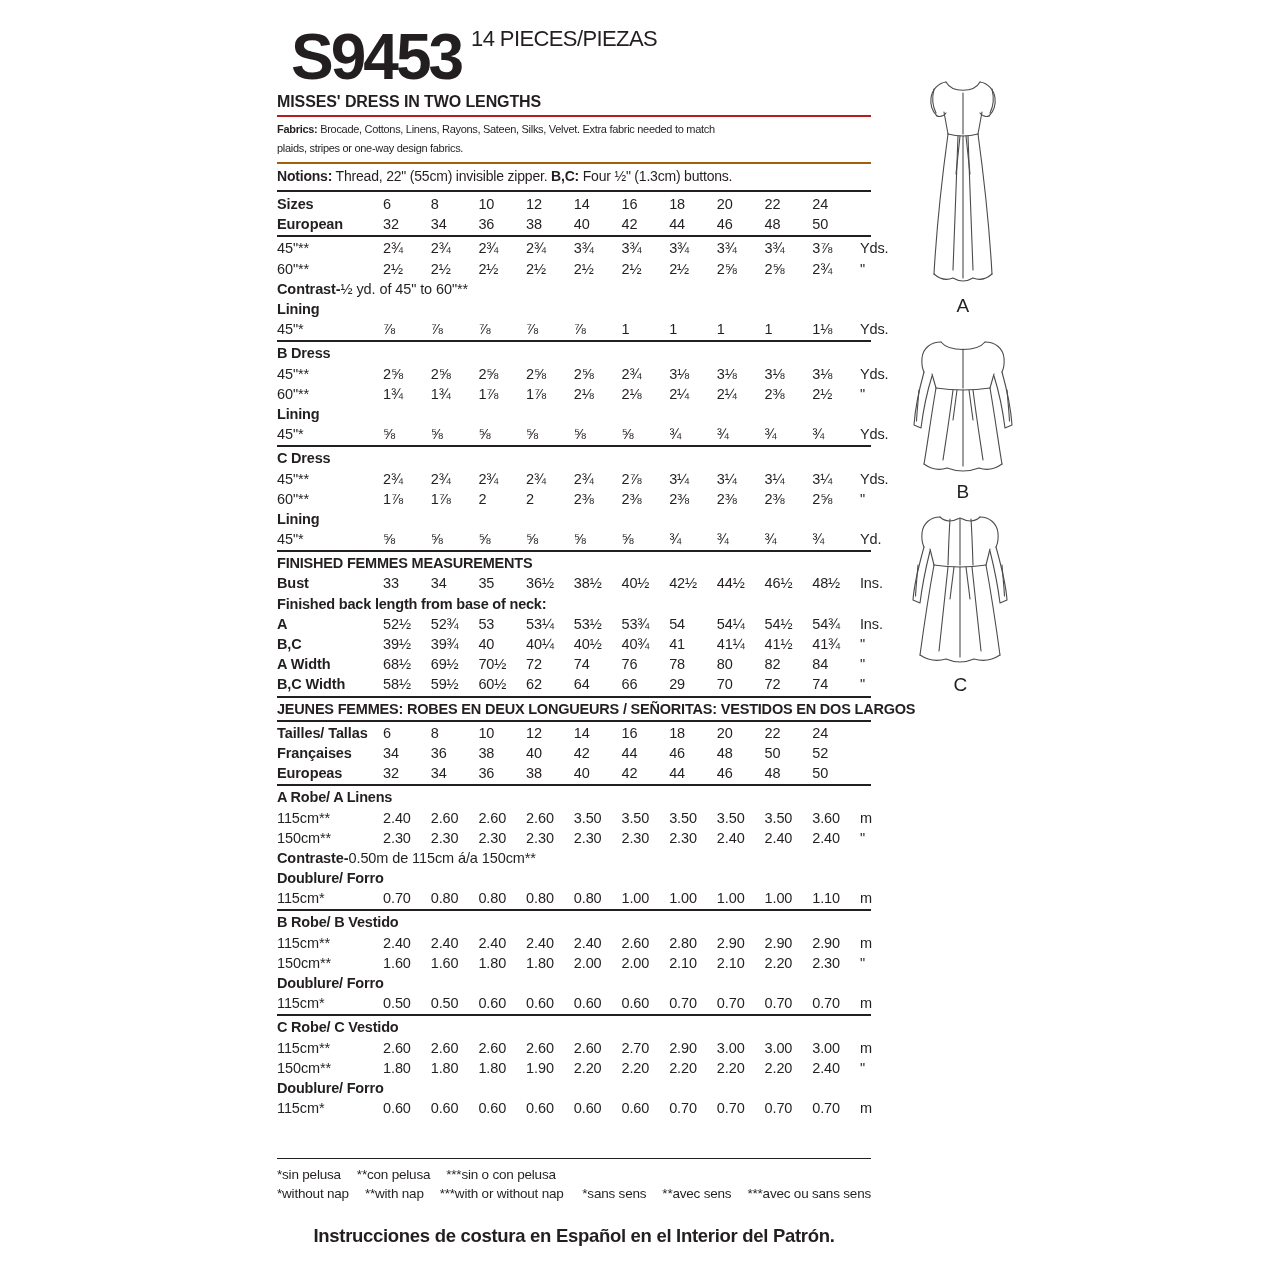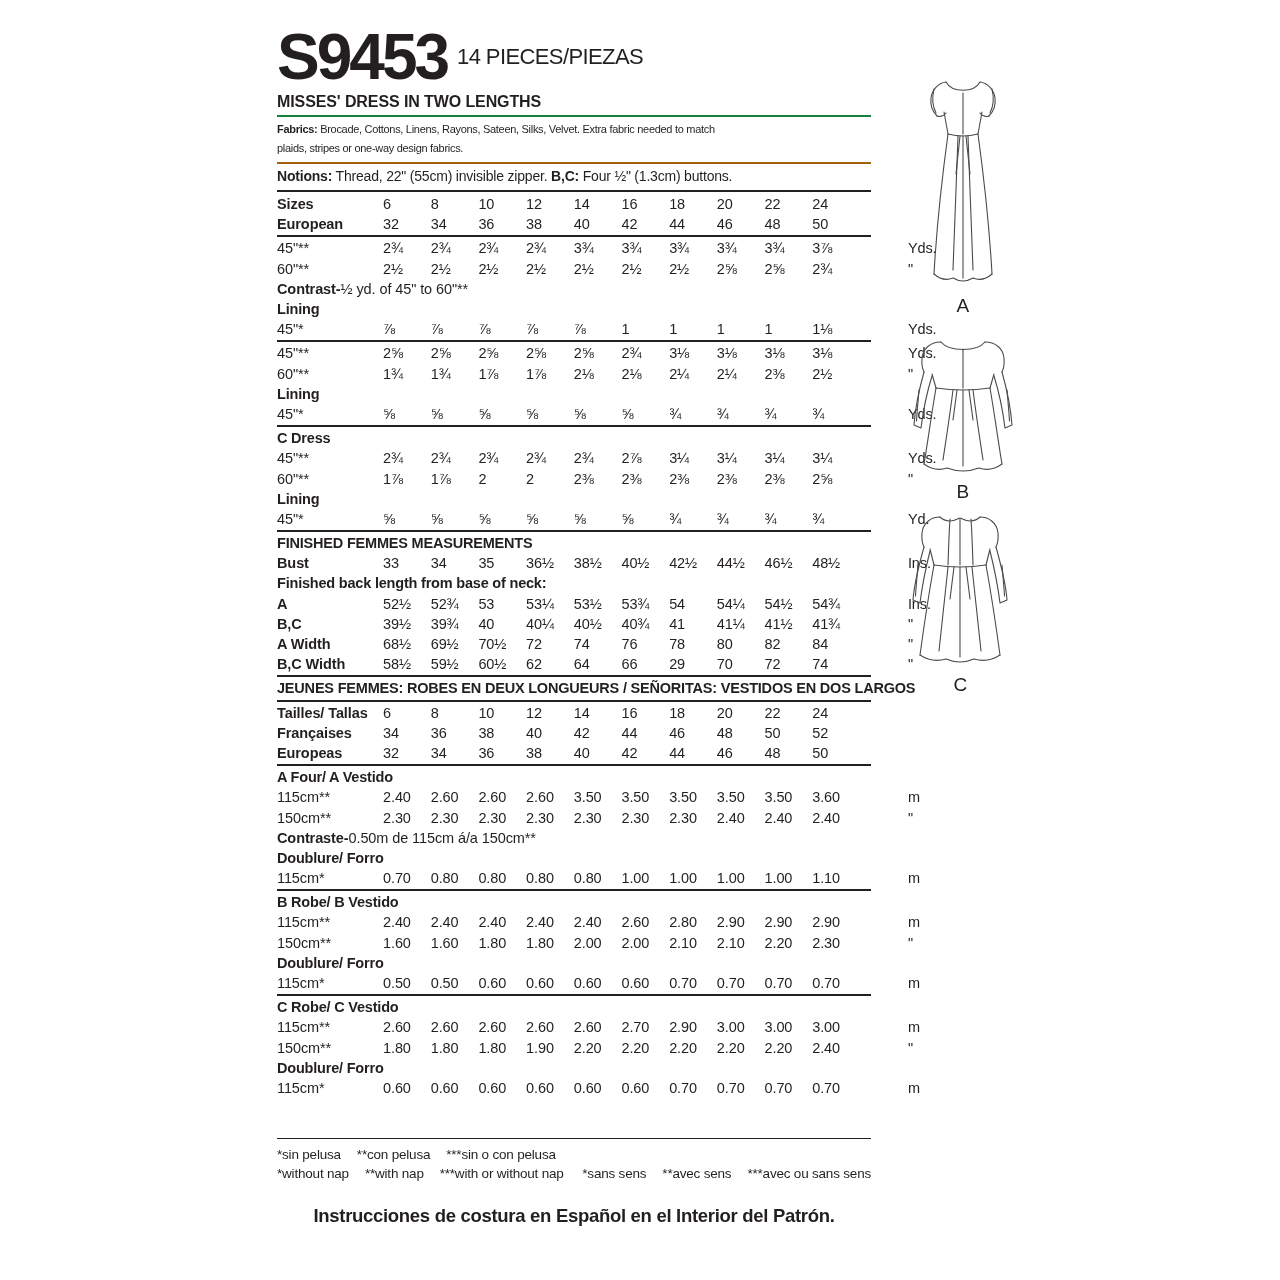--- a/index.html
+++ b/index.html
@@ -2,38 +2,38 @@
 <html><head>
 <meta charset="utf-8">
 <style>
   html,body{margin:0;padding:0;}
   body{
     width:1280px;height:1280px;background:#ffffff;position:relative;
     font-family:"Liberation Sans",sans-serif;color:#231f20;
     -webkit-font-smoothing:antialiased;
   }
   .content{position:absolute;left:277px;top:26px;width:594px;letter-spacing:-0.1px;}
-  .titlebar{display:flex;align-items:center;}
+  .titlebar{display:flex;align-items:flex-start;margin-left:14px;}
   .pattern-num{font-size:64px;font-weight:bold;letter-spacing:-3px;line-height:62px;}
   .pieces{font-size:22px;margin-left:10px;letter-spacing:-0.6px;}
-  .main-title{font-size:16px;font-weight:bold;margin-top:5px;padding-bottom:4px;border-bottom:2px solid #15803d;white-space:nowrap;}
+  .main-title{font-size:16px;font-weight:bold;margin-top:5px;padding-bottom:4px;border-bottom:2px solid #b91c1c;white-space:nowrap;}
   .fabrics{font-size:11px;line-height:19px;padding:3px 0 4px;border-bottom:2px solid #a16207;letter-spacing:-0.3px;}
   .fabrics .l1,.fabrics .l2{white-space:nowrap;}
   .notions{font-size:14px;line-height:19px;padding:3px 0 4px;border-bottom:2px solid #231f20;white-space:nowrap;letter-spacing:-0.2px;}
   b{font-weight:bold;}
   
   .mtable{margin-top:2px;}
   .trow{font-size:14.5px;}
   .trow.data{display:grid;grid-template-columns:106px repeat(10,47.7px) 1fr;height:20.2px;align-items:center;}
   .trow.head{font-weight:bold;height:20.2px;display:flex;align-items:center;white-space:nowrap;letter-spacing:-0.2px;}
   .trow.note{height:20.2px;display:flex;align-items:center;white-space:nowrap;}
   .trow .lbl{white-space:nowrap;}
   .trow .lbl.b{font-weight:bold;}
   .trow .cell{white-space:nowrap;}
-  .trow .unit{white-space:nowrap;margin-left:48px;}
+  .trow .unit{white-space:nowrap;}
   .rule{border-top:2px solid #231f20;margin:1px 0;height:0;}
   
   .footnotes{margin-top:40px;border-top:1.5px solid #231f20;padding-top:6px;font-size:13.5px;letter-spacing:-0.2px;}
   .fn-row{display:flex;gap:16px;line-height:19px;}
   .fn-group{display:flex;gap:16px;}
   .fn-group.right{margin-left:auto;}
   .bottom-note{margin-top:22px;text-align:center;font-weight:bold;font-size:18.5px;letter-spacing:-0.3px;}
   
   .fig{position:absolute;display:flex;flex-direction:column;align-items:center;}
   .fig svg{stroke:#4b4b4b;fill:none;stroke-width:1.1;stroke-linecap:round;stroke-linejoin:round;}
@@ -134,20 +134,21 @@
         <span class="cell">⅞</span>
         <span class="cell">⅞</span>
         <span class="cell">1</span>
         <span class="cell">1</span>
         <span class="cell">1</span>
         <span class="cell">1</span>
         <span class="cell">1⅛</span>
         <span class="unit">Yds.</span>
       </div>
       <div class="rule"></div>
+      <div class="trow head">B Dress</div>
       <div class="trow data">
         <span class="lbl">45"**</span>
         <span class="cell">2⅝</span>
         <span class="cell">2⅝</span>
         <span class="cell">2⅝</span>
         <span class="cell">2⅝</span>
         <span class="cell">2⅝</span>
         <span class="cell">2¾</span>
         <span class="cell">3⅛</span>
         <span class="cell">3⅛</span>
@@ -341,21 +342,21 @@
         <span class="cell">38</span>
         <span class="cell">40</span>
         <span class="cell">42</span>
         <span class="cell">44</span>
         <span class="cell">46</span>
         <span class="cell">48</span>
         <span class="cell">50</span>
         <span class="unit"></span>
       </div>
       <div class="rule"></div>
-      <div class="trow head">A Four/ A Vestido</div>
+      <div class="trow head">A Robe/ A Linens</div>
       <div class="trow data">
         <span class="lbl">115cm**</span>
         <span class="cell">2.40</span>
         <span class="cell">2.60</span>
         <span class="cell">2.60</span>
         <span class="cell">2.60</span>
         <span class="cell">3.50</span>
         <span class="cell">3.50</span>
         <span class="cell">3.50</span>
         <span class="cell">3.50</span>

